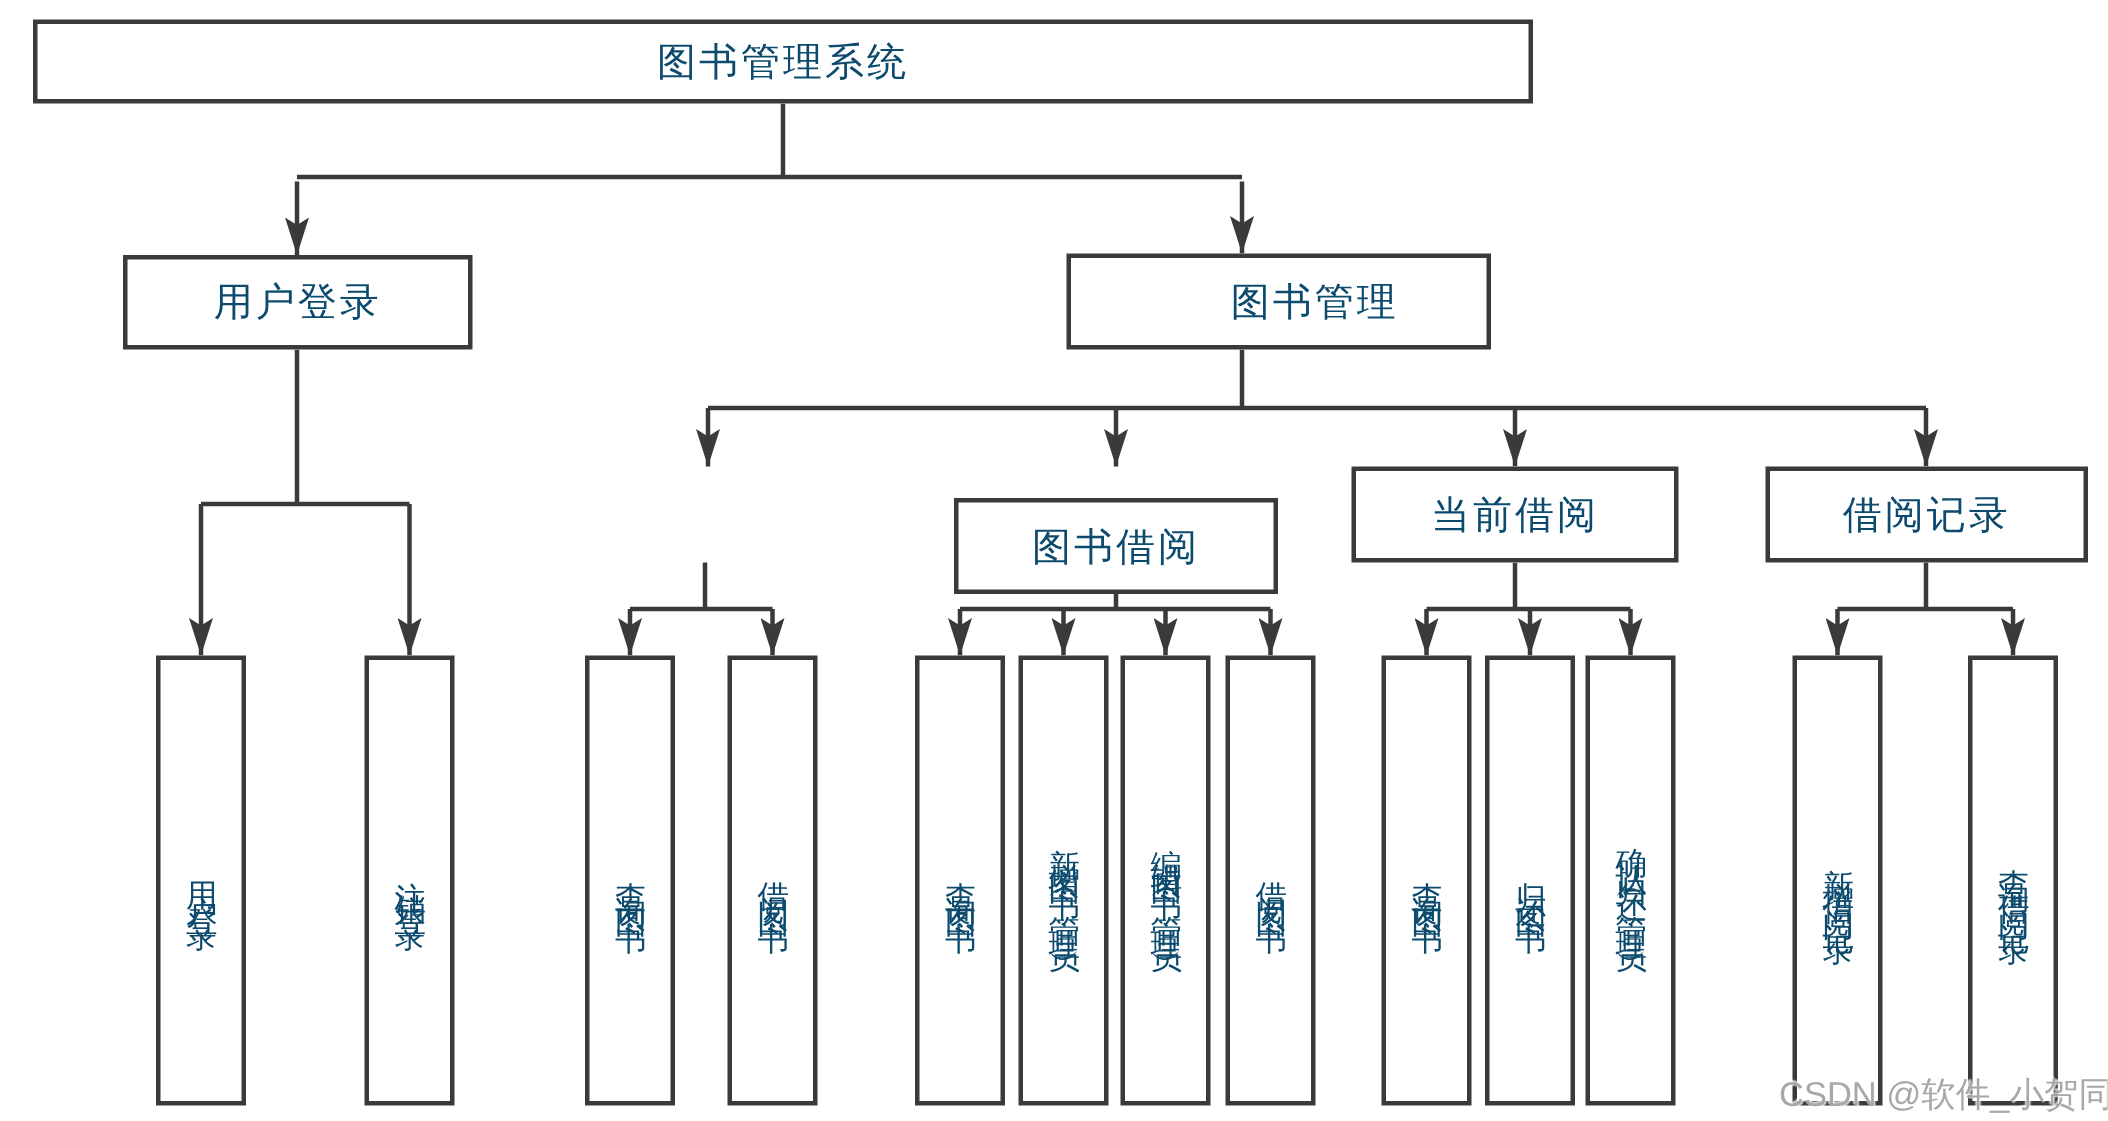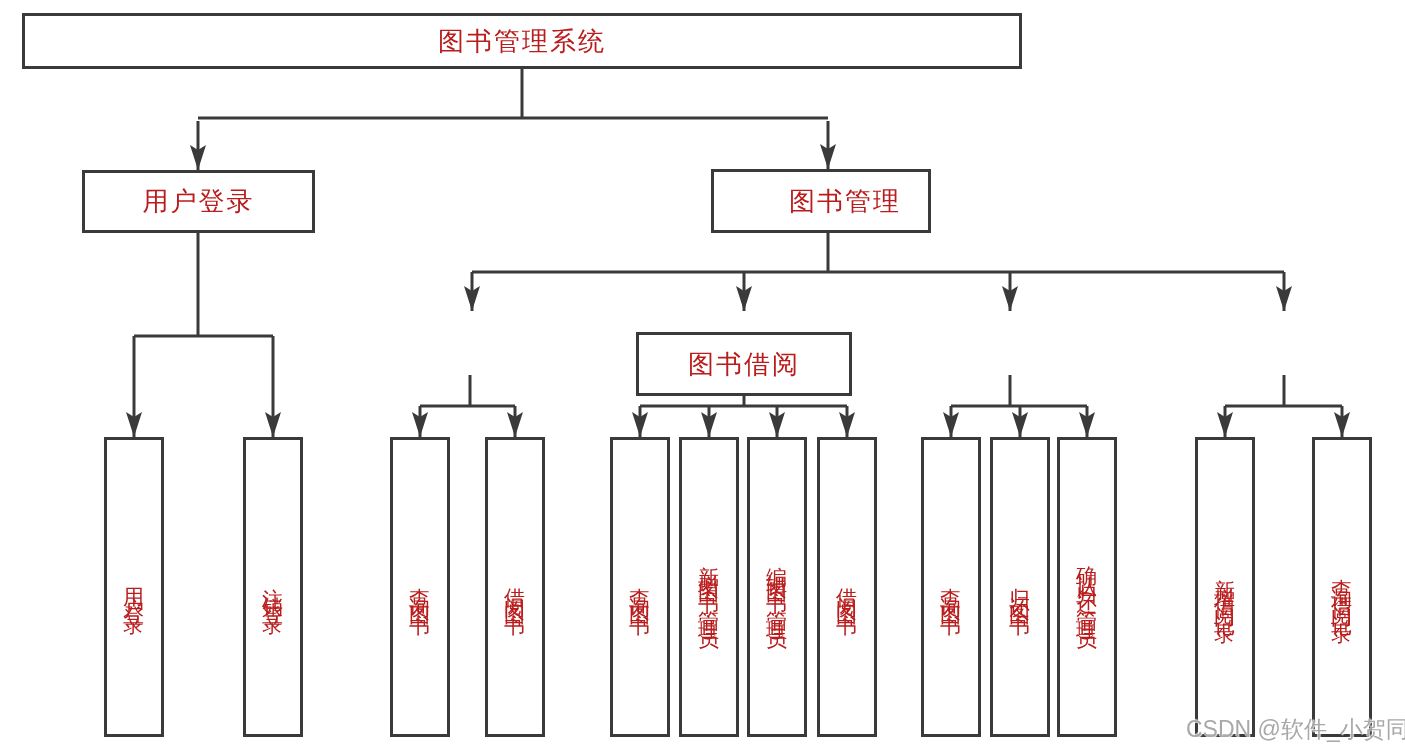--- a/index.html
+++ b/index.html
@@ -4,21 +4,21 @@
 <style>
   html,body{margin:0;padding:0;background:#ffffff;}
   body{
     width:1405px;height:747px;position:relative;overflow:hidden;
     font-family:"Liberation Sans","DejaVu Sans",sans-serif;
   }
   .stage{position:absolute;left:0;top:0;width:1405px;height:747px;}
   .connectors{position:absolute;left:0;top:0;width:1405px;height:747px;pointer-events:none;}
   .box{
     position:absolute;box-sizing:border-box;background:#ffffff;
-    border:3px solid #3a3a3a;color:#b91c1c;
+    border:3px solid #3a3a3a;color:#0c4a6e;
     display:flex;align-items:center;justify-content:center;
   }
   .h-box{font-size:26px;letter-spacing:2px;white-space:nowrap;}
   .v-box{
     font-size:21px;letter-spacing:9px;
     writing-mode:vertical-rl;text-orientation:mixed;
     line-height:1;padding-top:4px;
   }
   .watermark{
     position:absolute;left:1186px;top:714px;width:215px;
@@ -78,23 +78,25 @@
       <path d="M1284 375 V406"></path>
       <path d="M1225 406 H1342"></path>
       <path d="M1225 406 V437" marker-end="url(#ah)"></path>
       <path d="M1342 406 V437" marker-end="url(#ah)"></path>
     </g>
   </svg>
 
   <div class="box h-box" style="left:22px;top:13px;width:1000px;height:56px;">图书管理系统</div>
 
   <div class="box h-box" style="left:82px;top:170px;width:233px;height:63px;">用户登录</div>
-  <div class="box h-box" style="left:711px;top:169px;width:220px;height:64px;padding-left:48px;">图书管理</div>
+  <div class="box h-box" style="left:711px;top:169px;width:283px;height:64px;padding-left:48px;">图书管理</div>
 
   <div class="box h-box" style="left:636px;top:311px;width:216px;height:64px;margin-top:21px;">图书借阅</div>
+  <div class="box h-box" style="left:901px;top:311px;width:218px;height:64px;">当前借阅</div>
+  <div class="box h-box" style="left:1177px;top:311px;width:215px;height:64px;">借阅记录</div>
 
   <div class="box v-box" style="left:104px;top:437px;width:60px;height:300px;">用户登录</div>
   <div class="box v-box" style="left:243px;top:437px;width:60px;height:300px;">注销登录</div>
 
   <div class="box v-box" style="left:390px;top:437px;width:60px;height:300px;">查询图书</div>
   <div class="box v-box" style="left:485px;top:437px;width:60px;height:300px;">借阅图书</div>
 
   <div class="box v-box" style="left:610px;top:437px;width:60px;height:300px;">查询图书</div>
   <div class="box v-box" style="left:679px;top:437px;width:60px;height:300px;">新增图书（管理员）</div>
   <div class="box v-box" style="left:747px;top:437px;width:60px;height:300px;">编辑图书（管理员）</div>

